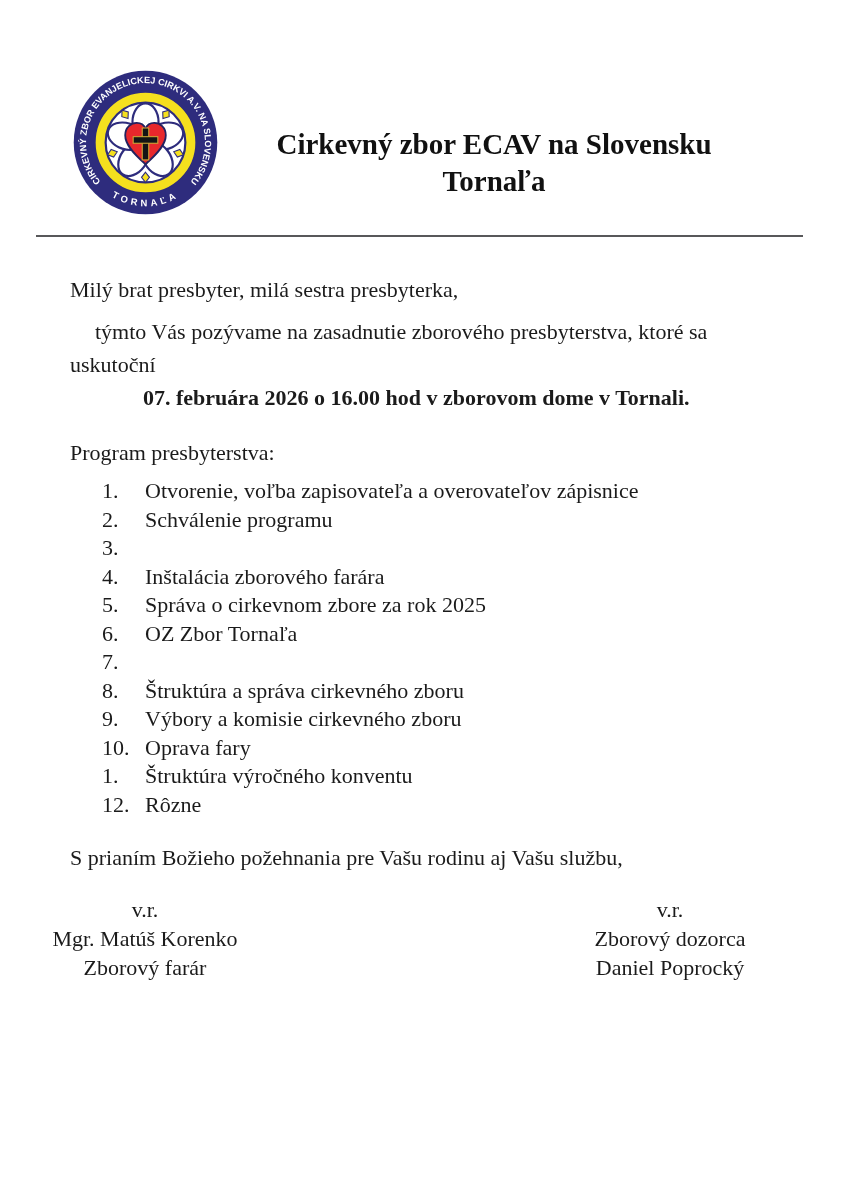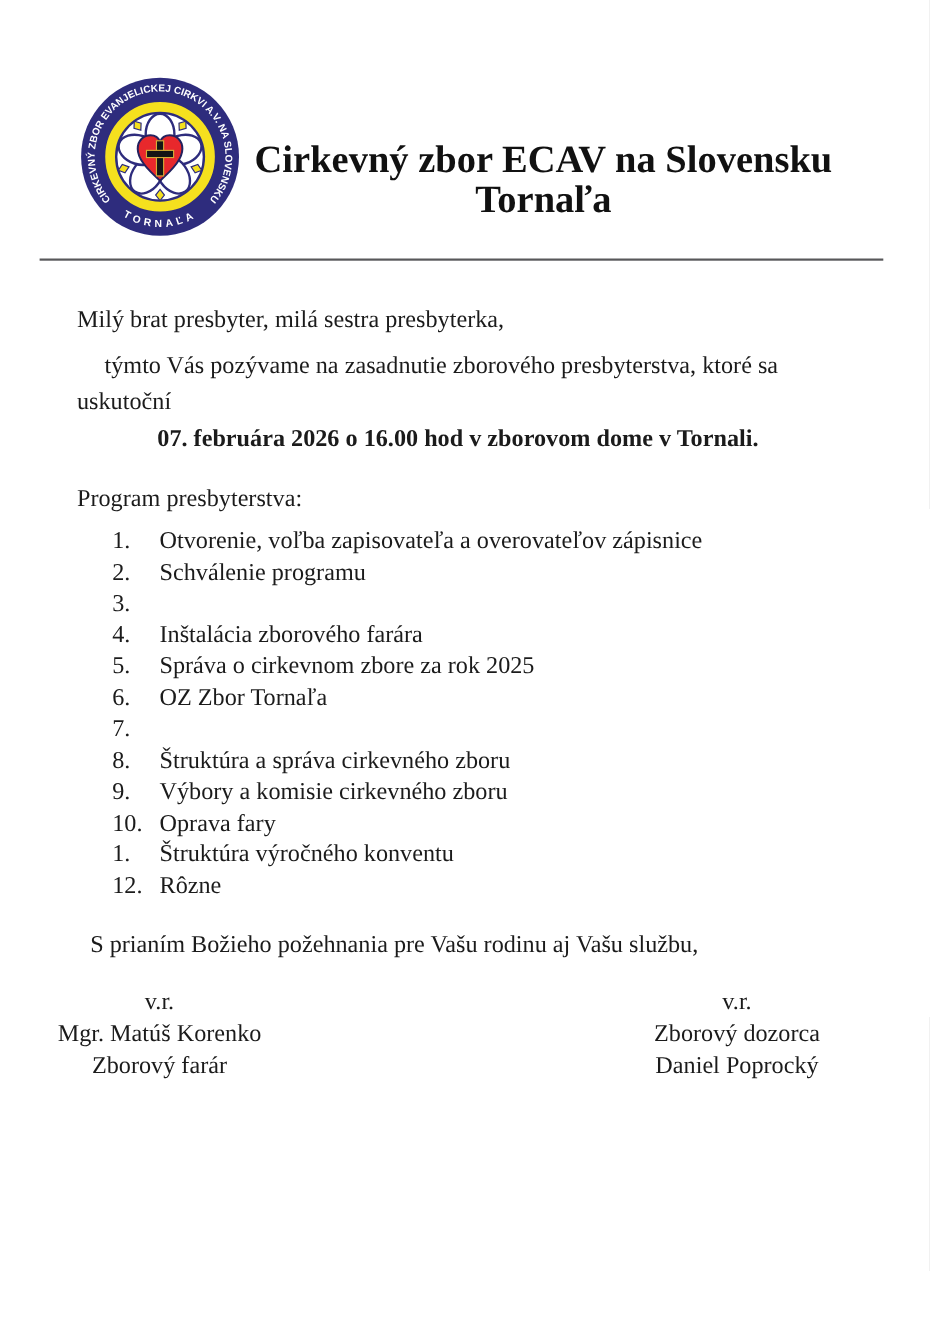--- a/index.html
+++ b/index.html
@@ -10,39 +10,39 @@
     margin:0 auto;
     font-family:"Liberation Serif", serif;
     color:#1b1b1b;
     overflow:hidden;
   }
   
   .header{position:relative;height:235px;}
   .logo{position:absolute;left:73px;top:70px;width:145px;height:145px;}
   .title-block{
     position:absolute;left:218px;right:75px;top:126px;
-    text-align:center;font-weight:bold;font-size:35px;line-height:37px;
+    text-align:center;font-weight:bold;font-size:29px;line-height:37px;
     color:#111;
   }
   .header-rule{
     margin:0 42px 0 36px;height:0;
     border-top:2px solid #58585a;
   }
   
   .content{padding:0 70px;font-size:22px;}
   .salutation{margin:36px 0 0 0;line-height:33px;}
   .invite{margin:9px 0 0 0;line-height:33px;}
   .invite .indent{display:inline-block;width:25px;}
   .date-line{margin:0;padding-left:73px;font-weight:bold;line-height:33px;}
   .program-heading{margin:22px 0 0 0;line-height:33px;}
   .program-list{margin-top:8px;}
   .li-row{display:flex;line-height:28.5px;}
   .li-num{margin-left:32px;width:43px;flex:0 0 43px;}
   .li-text{flex:1;}
-  .closing{margin:22px 0 0 12px;line-height:33px;}
+  .closing{margin:22px 0 0 0;line-height:33px;}
   
   .signatures{position:relative;margin-top:21px;height:100px;}
   .sig-col{position:absolute;top:0;width:300px;text-align:center;line-height:29px;white-space:nowrap;}
   .sig-left{left:-75px;}
   .sig-right{left:450px;}
 </style>
 </head>
 <body>
 
 <div class="page">

